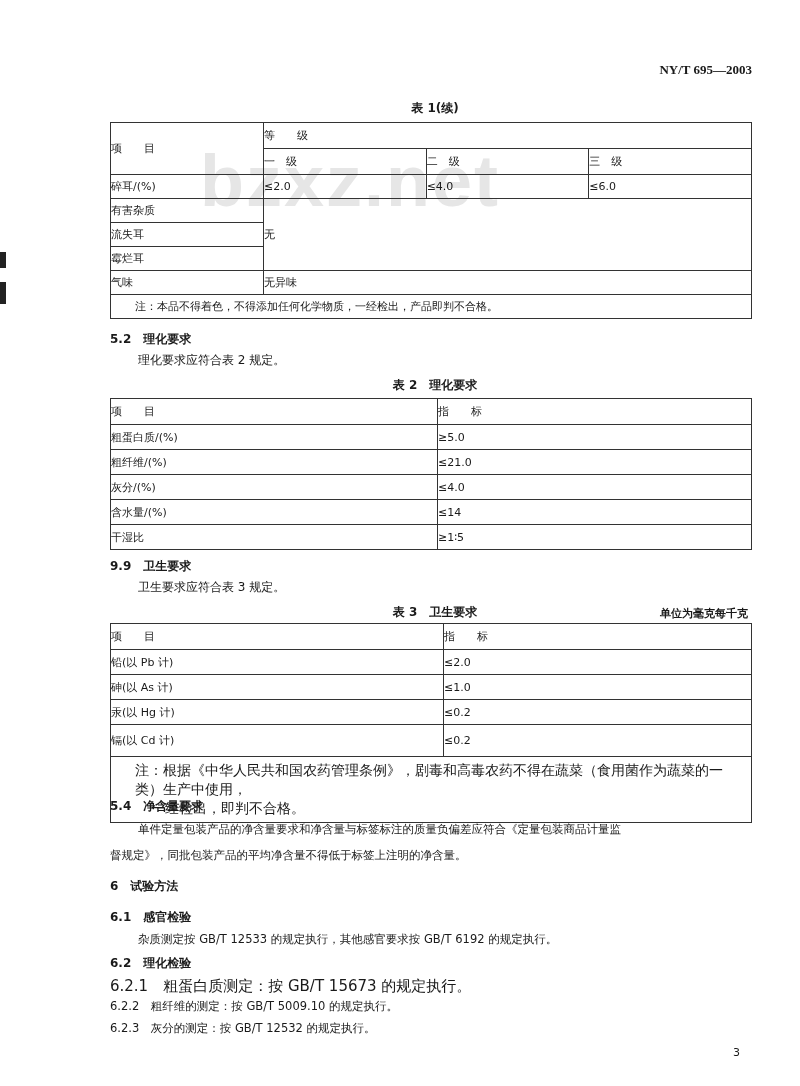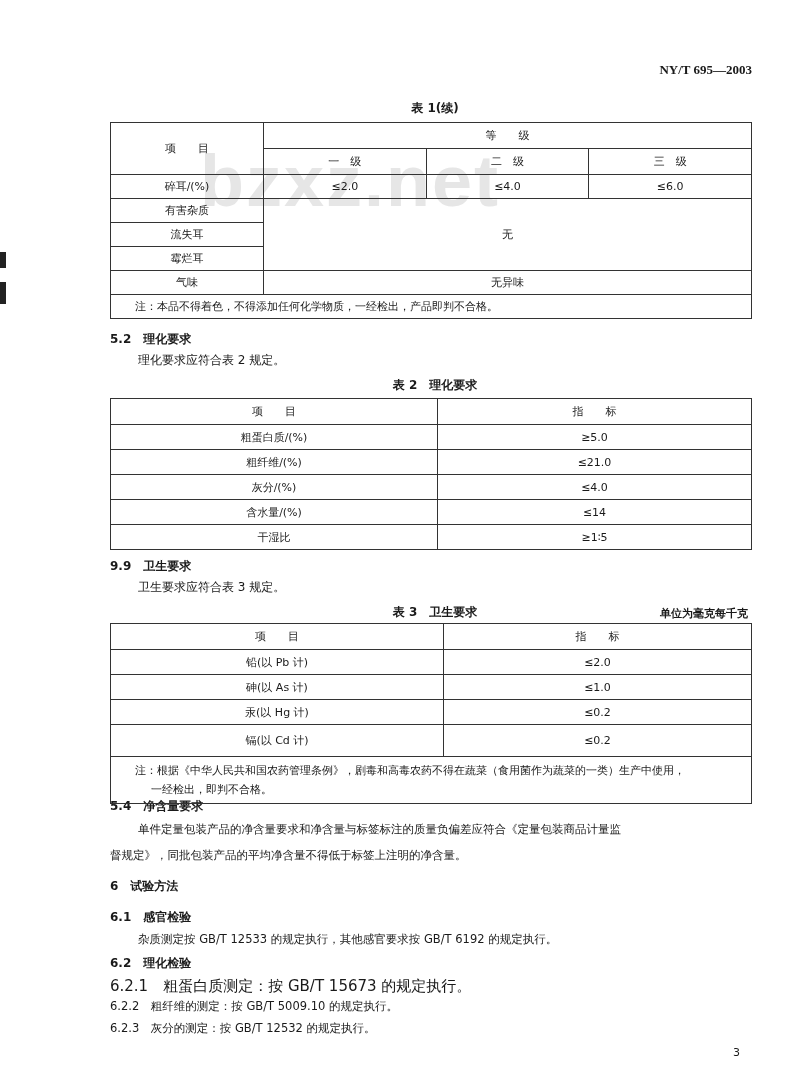--- a/index.html
+++ b/index.html
@@ -4,21 +4,21 @@
 <style>
   html, body { margin: 0; padding: 0; background: #ffffff; }
   body { width: 800px; height: 1086px; position: relative; overflow: hidden;
          font-family: "DejaVu Sans", "Liberation Sans", sans-serif; color: #1a1a1a; }
   .abs { position: absolute; }
   .std-code { right: 48px; top: 62px; font-size: 13px; font-weight: bold; font-family: "Liberation Serif", serif; }
   .tcap { font-size: 12px; font-weight: bold; text-align: center; }
   .watermark { left: 200px; top: 140px; font-size: 72px; font-weight: bold; color: #e6e6e6;
                font-family: "Liberation Sans", sans-serif; letter-spacing: 2px; z-index: 0; }
   table { border-collapse: collapse; font-size: 11px; position: absolute; z-index: 1; background: transparent; }
-  td, th { border: 1px solid #333; text-align: center; font-weight: normal; padding: 0; }
+  td, th { border: 1px solid #333; font-weight: normal; padding: 0; }
   .note { text-align: left; padding: 4px 24px; }
   .sec { font-size: 12px; font-weight: bold; }
   .para { font-size: 12px; }
   .margin-mark { left: 0; width: 6px; background: #222; }
   .page-num { right: 60px; top: 1046px; font-size: 11px; }
 </style>
 </head>
 <body>
 
 <div class="abs watermark">bzxz.net</div>
@@ -118,21 +118,21 @@
       </tr>
   <tr style="height:25px;">
         <td>汞(以 Hg 计)</td>
         <td>≤0.2</td>
       </tr>
   <tr style="height:32px;">
         <td>镉(以 Cd 计)</td>
         <td>≤0.2</td>
       </tr>
   <tr style="height:46px;">
-    <td colspan="2" class="note" style="font-size:11px;line-height:19px;">
+    <td colspan="2" class="note" style="font-size:14px;line-height:19px;">
       <div>注：根据《中华人民共和国农药管理条例》，剧毒和高毒农药不得在蔬菜（食用菌作为蔬菜的一类）生产中使用，</div>
       <div style="padding-left:16px;">一经检出，即判不合格。</div>
     </td>
   </tr>
 </tbody>
   </table>
 
 <div class="abs sec" style="left:110px;top:798px;">5.4　净含量要求</div>
 <div class="abs para" style="left:138px;top:822px;font-size:11.5px;">单件定量包装产品的净含量要求和净含量与标签标注的质量负偏差应符合《定量包装商品计量监</div>
 <div class="abs para" style="left:110px;top:848px;font-size:11.5px;">督规定》，同批包装产品的平均净含量不得低于标签上注明的净含量。</div>

